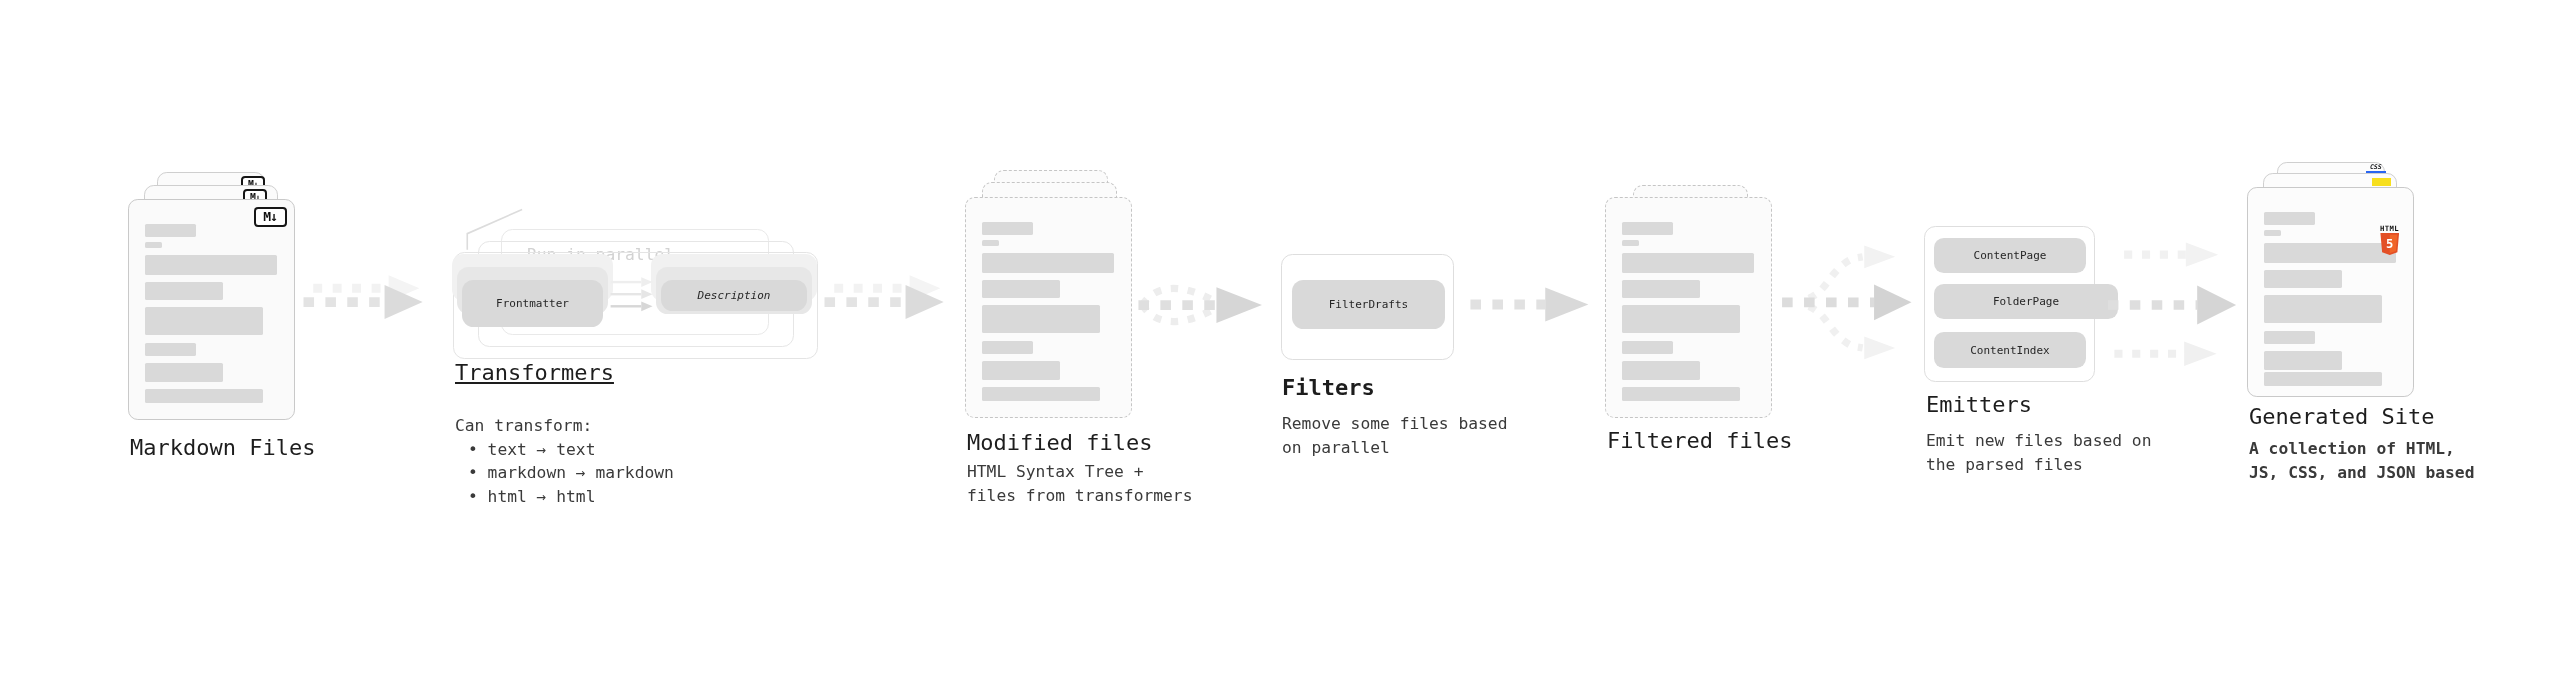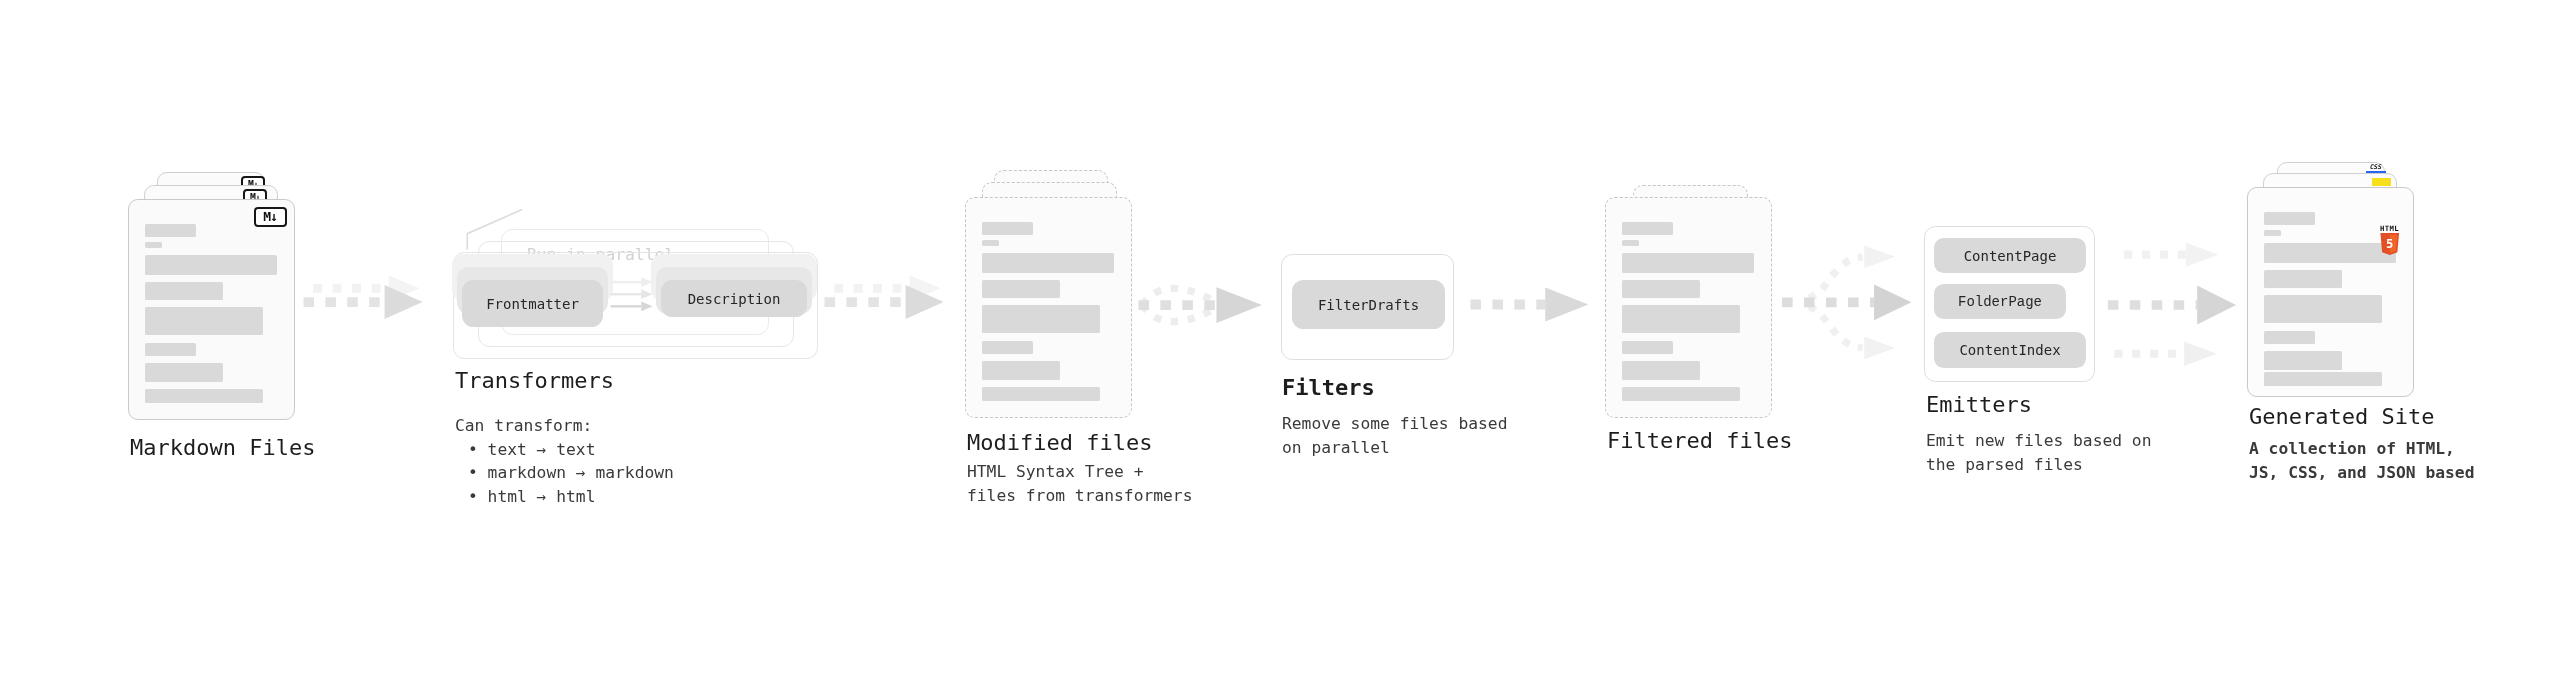--- a/index.html
+++ b/index.html
@@ -30,21 +30,21 @@
   .html5-badge{position:absolute;width:21px;text-align:center;}
   .html5-word{font-size:7.3px;line-height:7.3px;font-weight:bold;color:#111;letter-spacing:0.4px;}
   .css-badge{position:absolute;width:19.5px;text-align:center;font-style:italic;}
   .css-word{font-size:6.5px;line-height:6.5px;font-weight:bold;color:#14161a;}
   .css-bar{width:19.5px;height:2.4px;background:#2965f1;margin-top:0.8px;}
   .js-badge{position:absolute;width:18.7px;height:8.1px;background:#f7df1e;}
   
   .frame{position:absolute;border:1.6px solid #e4e4e4;border-radius:11.4px;box-sizing:border-box;background:transparent;}
   .panel{position:absolute;border:1.6px solid #dedede;border-radius:11.4px;box-sizing:border-box;background:#ffffff;}
   .pill{position:absolute;background:#d9d9d9;border-radius:11.4px;display:flex;align-items:center;justify-content:center;
-    font-size:14px;color:#262626;white-space:nowrap;}
+    font-size:11px;color:#262626;white-space:nowrap;}
   .pill.g2{background:#e7e7e7;}
   .pill.g3{background:#f1f1f1;}
   
   .node-title{position:absolute;font-size:22px;line-height:24.4px;color:#1d1d1d;white-space:nowrap;}
   .node-desc{position:absolute;font-size:16.3px;line-height:23.6px;color:#3a3a3a;white-space:nowrap;}
   .node-desc .indent{padding-left:13px;}
   .annotation{position:absolute;font-size:16.3px;line-height:18px;color:#d2d2d2;white-space:nowrap;margin-top:47px;}
   .arrow{position:absolute;}
 </style>
 </head>
@@ -103,22 +103,22 @@
           <line x1="2" y1="27" x2="40" y2="27" stroke="#e6e6e6" stroke-width="3"></line>
           <polygon points="40,21 54,27 40,33" fill="#e6e6e6"></polygon>
         </g>
       <g>
           <line x1="2" y1="42" x2="40" y2="42" stroke="#d7d7d7" stroke-width="3"></line>
           <polygon points="40,36 54,42 40,48" fill="#d7d7d7"></polygon>
         </g>
     </svg>
 
     <div class="pill" style="left:462px;top:280px;width:141px;height:47px;">Frontmatter</div>
-    <div class="pill" style="left:661px;top:280px;width:146px;height:37px;">Description</div>
-    <div class="node-title" style="left:455px;top:369px;">Transformers</div>
+    <div class="pill" style="left:661px;top:280px;width:146px;height:31px;font-style:italic;">Description</div>
+    <div class="node-title" style="left:455px;top:361px;text-decoration:underline;">Transformers</div>
     <div class="node-desc" style="left:455px;top:414px;">
       <div>Can transform:</div>
       <div class="indent">• text → text</div>
       <div class="indent">• markdown → markdown</div>
       <div class="indent">• html → html</div>
     </div>
   </div>
 
   <svg class="arrow" style="left:822px;top:264px;" width="142" height="77" viewBox="0 0 175 95">
     <g>
@@ -191,21 +191,21 @@
     <polygon points="106,9 144,23 106,37" fill="#f2f2f2"></polygon>
     <path d="M38,84 C62,94 64,120 92,133 L104,135" fill="none" stroke="#f0f0f0" stroke-width="9" stroke-dasharray="9 11"></path>
     <polygon points="106,121 144,135 106,149" fill="#f2f2f2"></polygon>
     <line x1="5" y1="79" x2="118" y2="79" stroke="#dcdcdc" stroke-width="12" stroke-dasharray="13 14"></line>
     <polygon points="118,57 164,79 118,101" fill="#d3d3d3"></polygon>
   </svg>
 
   <div>
     <div class="panel" style="left:1924px;top:226px;width:171px;height:156px;"></div>
     <div class="pill" style="left:1934px;top:238px;width:152px;height:35px;border-radius:9.8px;">ContentPage</div>
-    <div class="pill" style="left:1934px;top:284px;width:132px;height:35px;border-radius:9.8px;font-family:Liberation Mono, monospace;">FolderPage</div>
+    <div class="pill" style="left:1934px;top:284px;width:184px;height:35px;border-radius:9.8px;">FolderPage</div>
     <div class="pill" style="left:1934px;top:332px;width:152px;height:36px;border-radius:9.8px;">ContentIndex</div>
     <div class="node-title" style="left:1926px;top:393px;">Emitters</div>
     <div class="node-desc" style="left:1926px;top:429px;">
       <div>Emit new files based on</div>
       <div>the parsed files</div>
     </div>
   </div>
 
   <svg class="arrow" style="left:2106px;top:236px;" width="145" height="138" viewBox="0 0 178 170">
     <line x1="22" y1="23" x2="98" y2="23" stroke="#f1f1f1" stroke-width="10" stroke-dasharray="10 12"></line>

